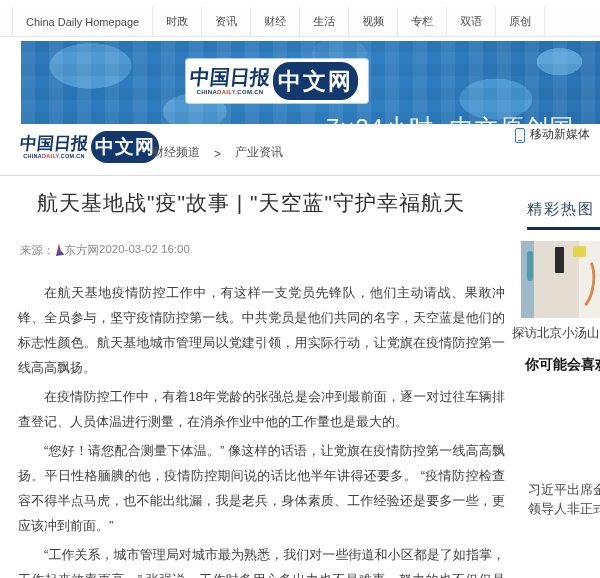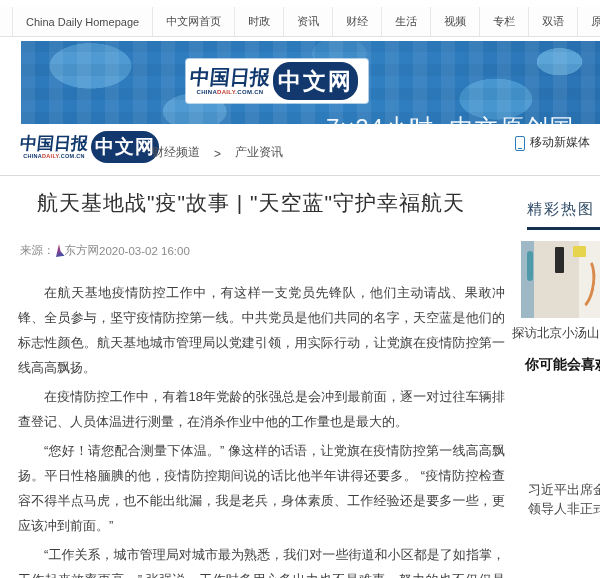--- a/index.html
+++ b/index.html
@@ -66,38 +66,38 @@
   .siteheader { position:absolute; left:0; top:124px; width:600px; height:51px; background:#fff; }
   .header-logo { position:absolute; left:20px; top:7px; display:flex; align-items:center; }
   .header-logo .logo-cal { font-size:17px; }
   .header-logo .logo-url { font-size:5.5px; }
   .header-logo .logo-site { font-size:19px; height:32px; padding:0 4px; margin-left:3px; letter-spacing:1px; }
   .breadcrumb {
     position:absolute; left:152px; top:20px; font-size:12px; color:#555;
     display:flex; gap:14px; align-items:flex-end;
   }
   .mobile-media {
-    position:absolute; right:10px; top:10px; display:flex; align-items:flex-end; gap:5px;
+    position:absolute; right:10px; top:2px; display:flex; align-items:flex-end; gap:5px;
     font-size:12px; color:#333;
   }
   .phone-icon {
     width:10px; height:15px; border:1px solid #2e7abf; border-radius:2px; position:relative;
   }
   .phone-icon::after {
     content:""; position:absolute; left:2px; bottom:1px; right:2px; height:1px; background:#2e7abf;
   }
   .page-divider { position:absolute; left:0; top:175px; width:600px; height:1px; background:#dadada; }
   
   .article { position:absolute; left:18px; top:175px; width:487px; }
   .article-title {
     margin:14px 0 0 19px; font-size:21px; font-weight:500; color:#2f2f2f;
     letter-spacing:1px; white-space:nowrap;
   }
   .source-row {
-    margin:26px 0 0 2px; display:flex; align-items:center; gap:0;
+    margin:26px 0 0 2px; display:flex; gap:0;
     font-size:11.5px; color:#8b8b8b;
   }
   .eastday-icon {
     width:10px; height:13px;
     background:linear-gradient(160deg,#c03a4a 0%,#8c3e8c 45%,#2b57b0 100%);
     clip-path:polygon(15% 100%, 45% 0%, 60% 55%, 100% 90%);
   }
   .article-body { margin-top:22px; font-size:13px; line-height:25px; color:#3f3f3f; text-align:justify; }
   .article-body p { text-indent:2em; margin-bottom:4px; }
   
@@ -121,21 +121,20 @@
   .hot-caption { margin:7px 0 0 0; font-size:12.5px; color:#3a3a3a; white-space:nowrap; }
   .like-title { margin:14px 0 0 13px; font-size:14px; font-weight:bold; color:#141414; white-space:nowrap; }
   .like-caption { position:absolute; left:16px; top:280px; font-size:13px; color:#4a4a4a; line-height:19px; white-space:nowrap; }
   .like-caption div { white-space:nowrap; }
 </style>
 </head>
 <body>
 
 <nav class="topnav">
   <div class="item">China Daily Homepage</div>
-  <div class="item">中文网首页</div>
   <div class="item">时政</div>
   <div class="item">资讯</div>
   <div class="item">财经</div>
   <div class="item">生活</div>
   <div class="item">视频</div>
   <div class="item">专栏</div>
   <div class="item">双语</div>
   <div class="item">原创</div>
 
 </nav>

